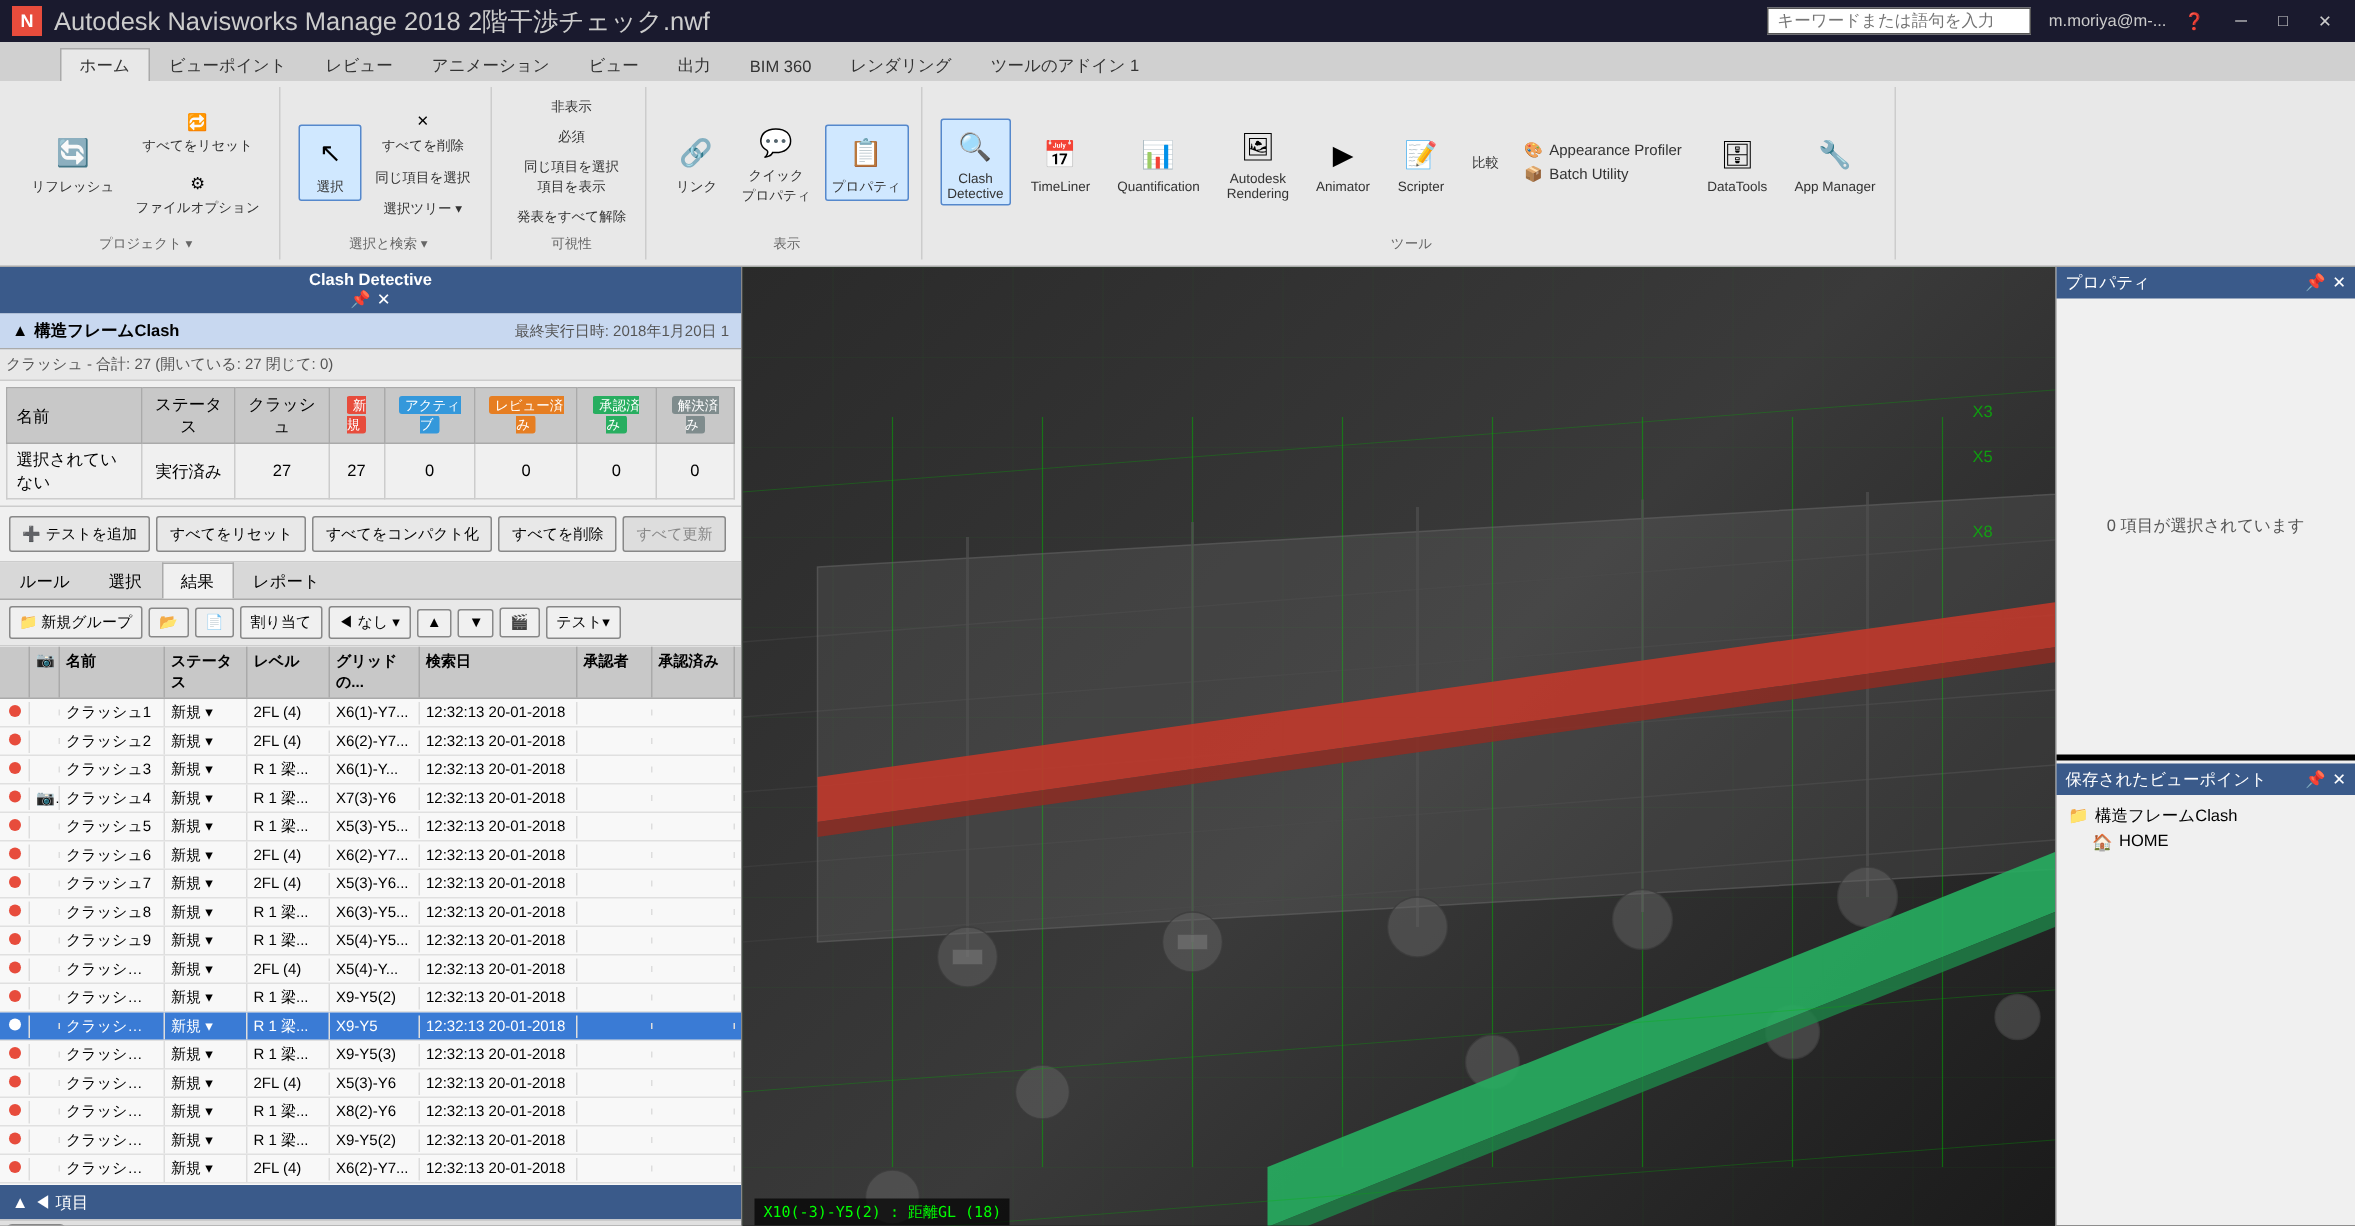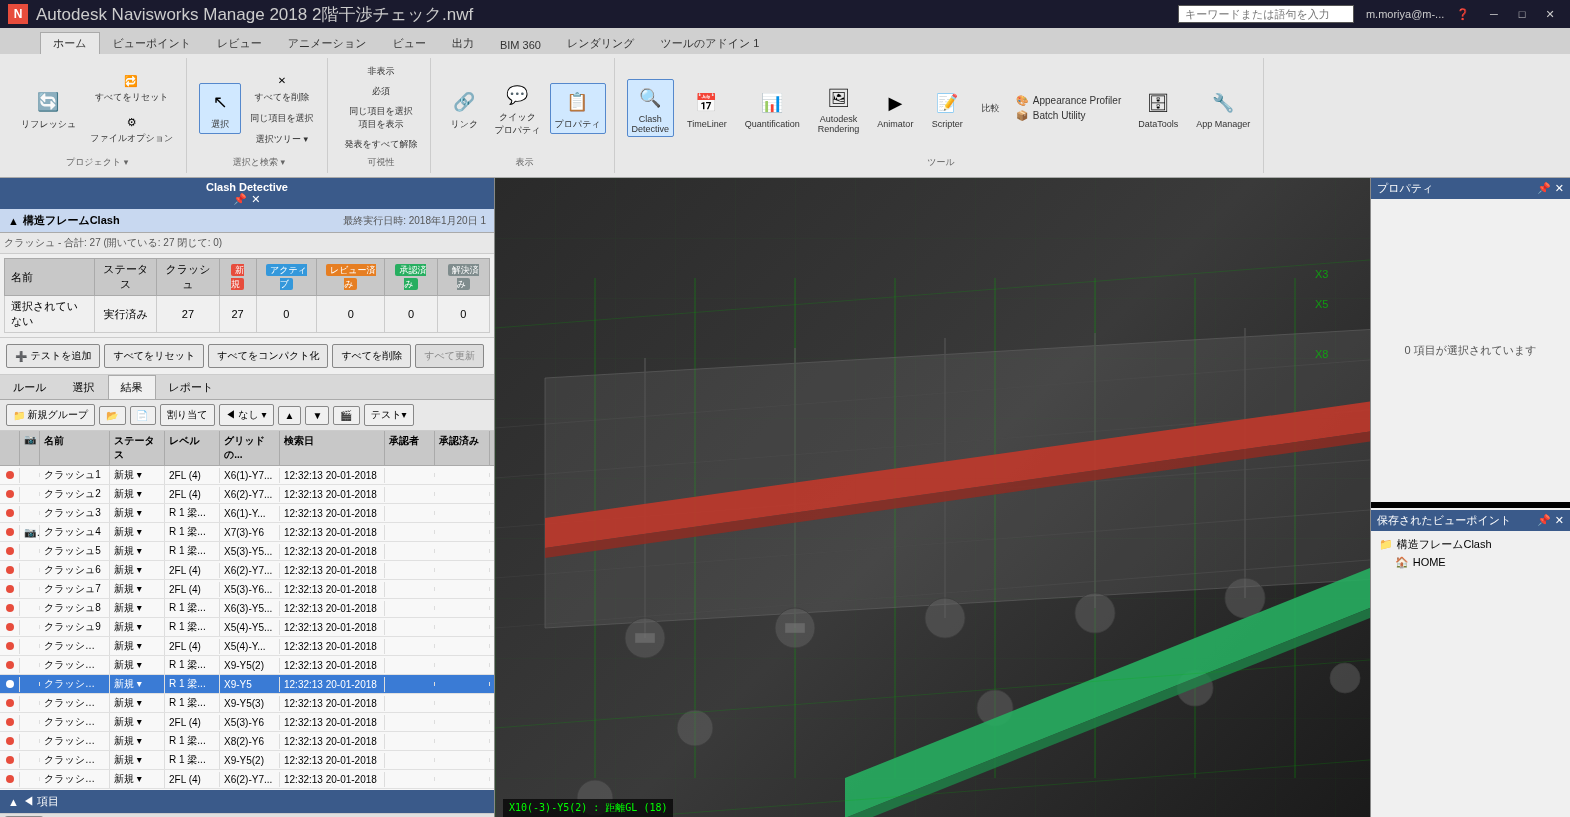--- a/index.html
+++ b/index.html
@@ -733,21 +733,21 @@
 
   <div id="right-panel">
 
     <div id="properties-header">
       <span>プロパティ</span>
       <div style="display:flex;gap:4px;">
         <span style="cursor:pointer;">📌</span>
         <span style="cursor:pointer;">✕</span>
       </div>
     </div>
-    <div id="properties-content" style="height:150px;border-bottom:6px solid #000000;">
+    <div id="properties-content" style="height:150px;border-bottom:4px solid #000000;">
       <span>0 項目が選択されています</span>
     </div>
 
     <div id="saved-viewpoints-header">
       <span>保存されたビューポイント</span>
       <div style="display:flex;gap:4px;">
         <span style="cursor:pointer;">📌</span>
         <span style="cursor:pointer;">✕</span>
       </div>
     </div>

